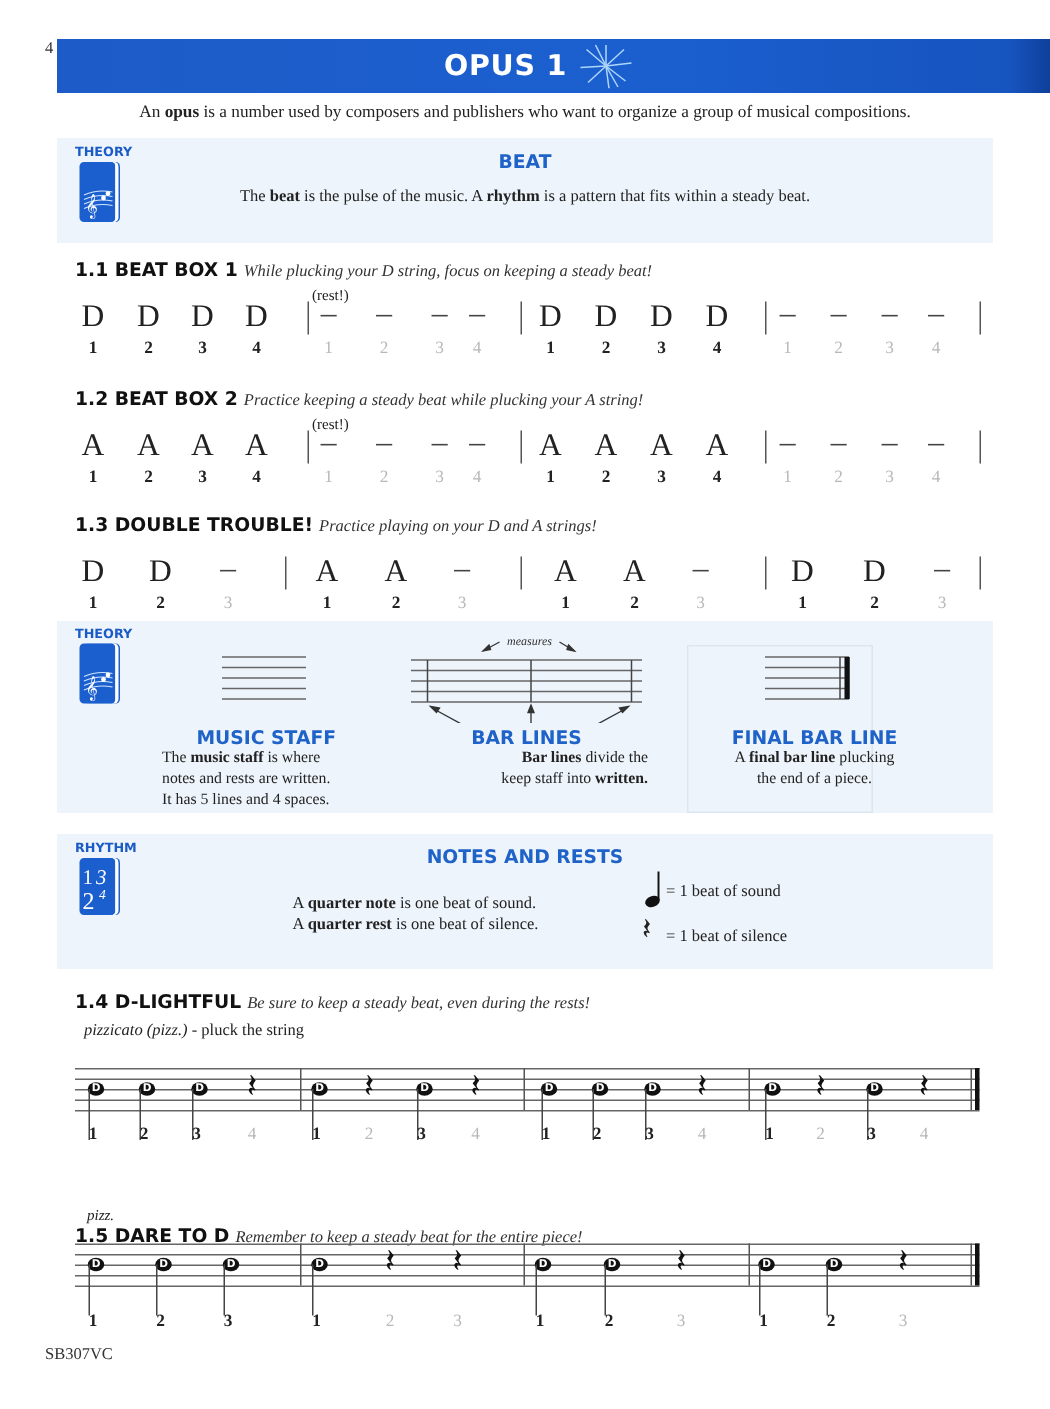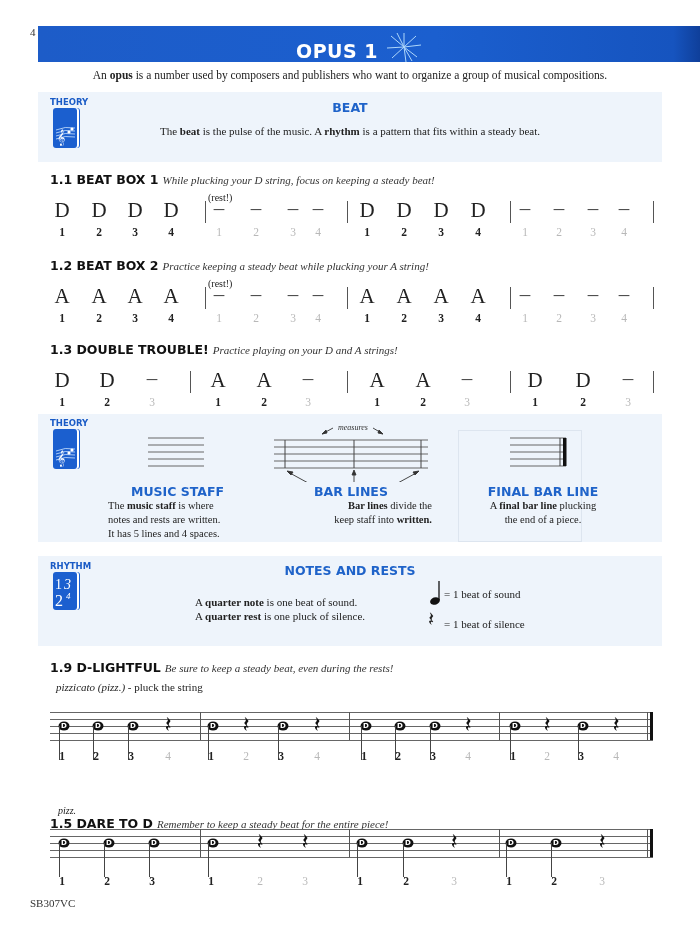--- a/index.html
+++ b/index.html
@@ -2,21 +2,21 @@
 <html><head>
 <meta charset="utf-8">
 <style>
   * { box-sizing: border-box; margin: 0; padding: 0; }
   html, body { width: 700px; height: 939px; background: #fff; overflow: hidden; }
   body { position: relative; font-family: "Liberation Serif", serif; color: #222; }
   .abs { position: absolute; }
   .page-num { left: 30px; top: 26px; font-size: 11px; color: #333; }
   .banner { left: 38px; top: 26px; width: 662px; height: 36px;
     background: linear-gradient(90deg, #1d5cc8 0%, #1b5fcf 60%, #1654bf 96%, #0f3f9a 100%);
-    display: flex; align-items: flex-end; justify-content: center; }
+    display: flex; align-items: center; justify-content: center; }
   .banner-title { font-family: "DejaVu Sans", sans-serif; font-weight: bold; color: #fff; font-size: 19px; letter-spacing: 0.5px; margin-left: -20px; }
   .sparkle { margin-left: 8px; width: 36px; height: 30px; }
   .intro { left: 0; width: 700px; top: 69px; text-align: center; font-size: 11.5px; }
   b { font-weight: bold; }
   .panel { left: 38px; width: 624px; background: #eef4fb; }
   .badge-label { font-family: "DejaVu Sans", sans-serif; font-weight: bold; font-size: 8.5px; color: #1a5bc6; }
   .badge { width: 24px; height: 40px; background: #1b5fcf; border-radius: 3px; border-right: 2px solid #1b5fcf; box-shadow: 2px 0 0 #fff, 3px 0 0 #1b5fcf; }
   .sect-title { font-family: "DejaVu Sans", sans-serif; font-weight: bold; color: #1f63c9; font-size: 12.5px; }
   .body-text { font-size: 11px; line-height: 14px; }
   .ex-title { font-family: "DejaVu Sans", sans-serif; font-weight: bold; font-size: 12.5px; color: #111; }
@@ -291,32 +291,32 @@
   <svg width="24" height="38" viewBox="0 0 24 38">
     <text x="2" y="17" font-size="14" fill="#fff" font-family="Liberation Serif, serif">1</text>
     <text x="11" y="17" font-size="14" fill="#fff" font-style="italic" font-family="Liberation Serif, serif">3</text>
     <text x="2" y="34" font-size="16" fill="#fff" font-family="Liberation Serif, serif">2</text>
     <text x="13" y="27" font-size="9" fill="#fff" font-style="italic" font-family="Liberation Serif, serif">4</text>
   </svg>
 </div>
 <div class="abs sect-title" style="left:0;width:700px;text-align:center;top:563px;">NOTES AND RESTS</div>
 <div class="abs body-text" style="left:195px;top:595px;font-size:11px;">
   <div><span>A </span><b>quarter note</b><span> is one beat of sound.</span></div>
-  <div><span>A </span><b>quarter rest</b><span> is one pluck of silence.</span></div>
+  <div><span>A </span><b>quarter rest</b><span> is one beat of silence.</span></div>
 </div>
 <svg class="abs" style="left:428px;top:580px;" width="14" height="26">
   <line x1="11" y1="1" x2="11" y2="20" stroke="#111" stroke-width="1.3"></line>
   <ellipse cx="7" cy="21" rx="5" ry="3.6" fill="#111" transform="rotate(-20 7 21)"></ellipse>
 </svg>
 <div class="abs body-text" style="left:444px;top:587px;">= 1 beat of sound</div>
 <div class="abs" style="left:428px;top:609px;font-size:20px;font-family:'DejaVu Sans',sans-serif;line-height:1;">𝄽</div>
 <div class="abs body-text" style="left:444px;top:617px;">= 1 beat of silence</div>
 
 <div class="abs ex-title" style="left:50px;top:660px;">
-  <span>1.9 D-LIGHTFUL</span><span class="ex-sub">Be sure to keep a steady beat, even during the rests!</span>
+  <span>1.4 D-LIGHTFUL</span><span class="ex-sub">Be sure to keep a steady beat, even during the rests!</span>
 </div>
 <div class="abs body-text" style="left:56px;top:680px;">
   <i>pizzicato (pizz.)</i><span> - pluck the string</span>
 </div>
 <div id="ex4" class="abs" style="left:0;top:0;">
     <div class="abs staff-line" style="left:50px;top:712px;width:603px;"></div>
     <div class="abs staff-line" style="left:50px;top:719px;width:603px;"></div>
     <div class="abs staff-line" style="left:50px;top:726px;width:603px;"></div>
     <div class="abs staff-line" style="left:50px;top:733px;width:603px;"></div>
     <div class="abs staff-line" style="left:50px;top:740px;width:603px;"></div>

